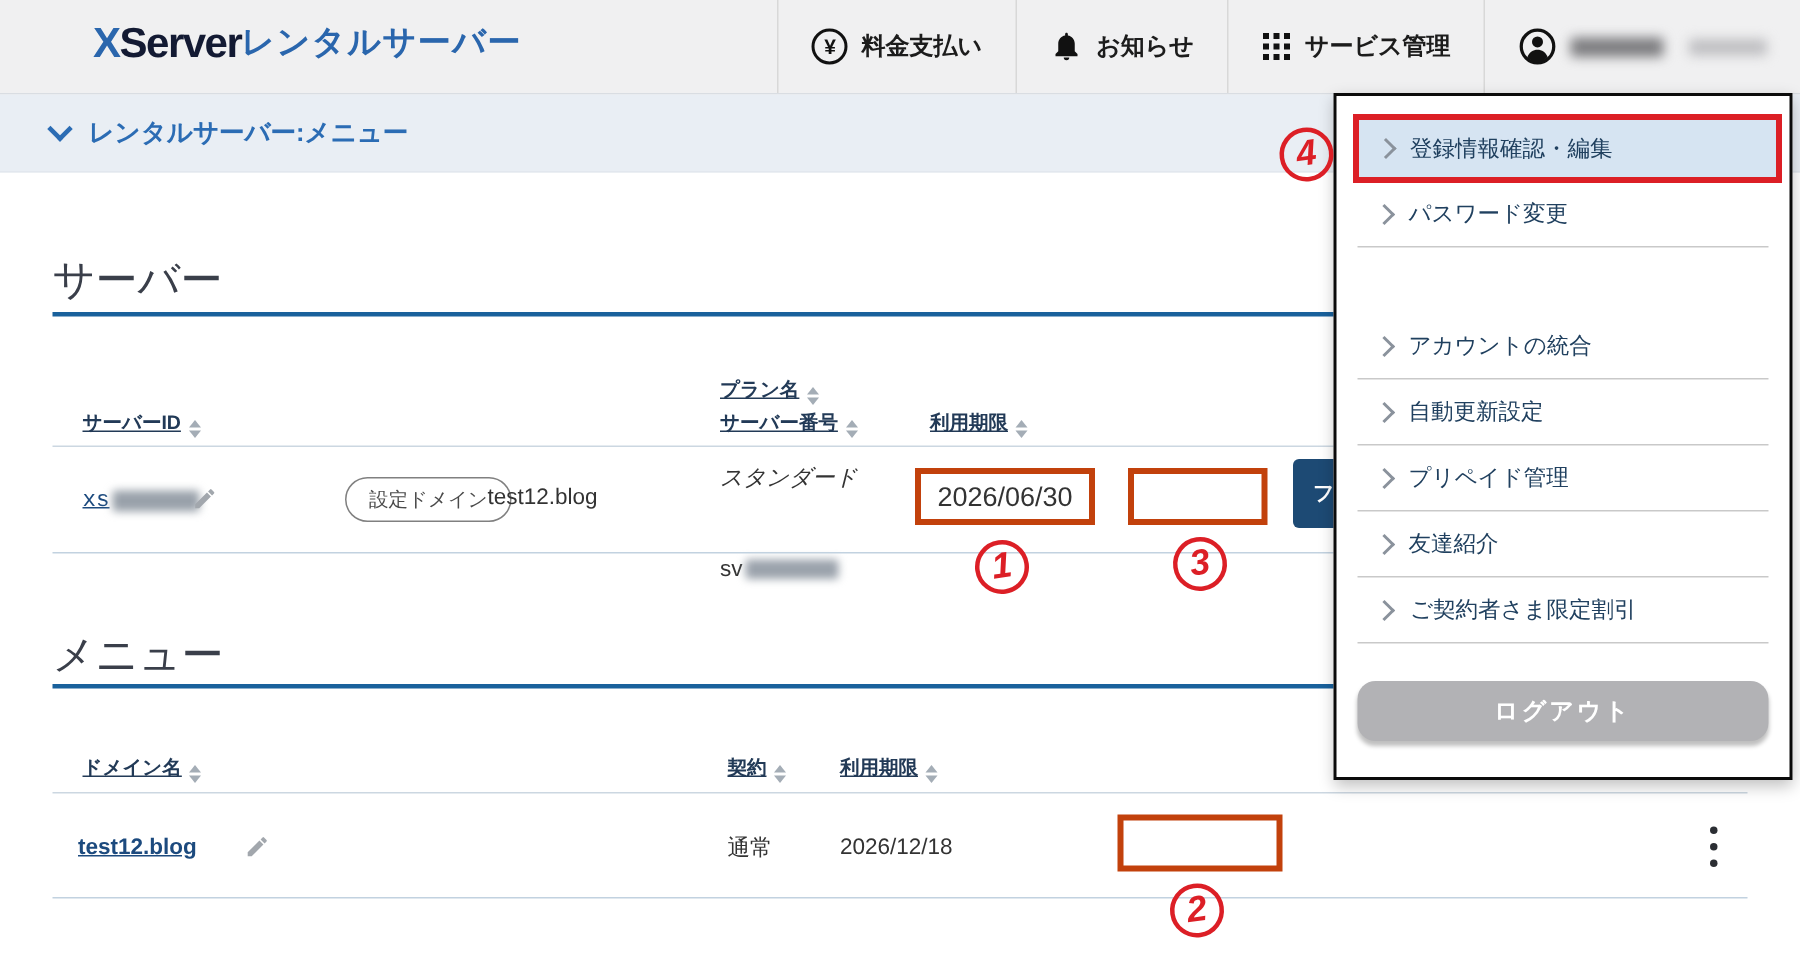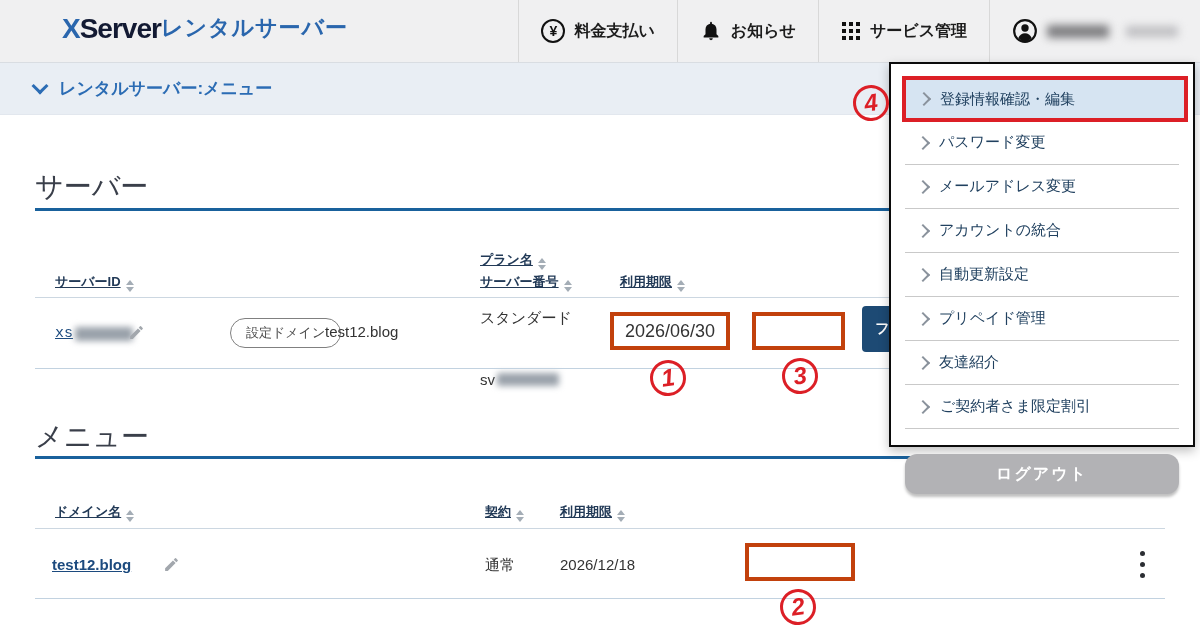--- a/index.html
+++ b/index.html
@@ -41,21 +41,21 @@
   .bold{font-weight:bold;}
   .pill{position:absolute;border:1px solid #808080;border-radius:15px;padding:5px 15px;font-size:13px;color:#4a4a4a;background:#fff;}
   .pencil{position:absolute;cursor:pointer;}
   .navy-btn{position:absolute;background:#1d4a74;color:#fff;border-radius:4px;display:flex;align-items:center;justify-content:center;font-size:14px;font-weight:bold;overflow:hidden;cursor:pointer;z-index:1;white-space:nowrap;}
   .kebab{position:absolute;display:flex;flex-direction:column;gap:6px;cursor:pointer;padding:4px;}
   .kebab b{width:5px;height:5px;border-radius:50%;background:#2b2e33;display:block;}
   
   .annot-box{position:absolute;border:4px solid #c2410c;box-sizing:border-box;background:#fff;display:flex;align-items:center;justify-content:center;font-size:18px;color:#333;z-index:2;}
   .num-circle{position:absolute;width:36px;height:36px;border:3px solid #dc1f26;border-radius:50%;color:#dc1f26;display:flex;align-items:center;justify-content:center;font-size:24px;font-weight:900;font-style:italic;transform:rotate(-8deg);box-sizing:border-box;z-index:6;background:transparent;}
   
-  .menu-panel{position:absolute;left:889px;top:62px;width:306px;height:385px;background:#fff;border:2px solid #0b0b0b;box-sizing:border-box;z-index:5;box-shadow:0 4px 10px rgba(0,0,0,.25);}
+  .menu-panel{position:absolute;left:889px;top:62px;width:306px;height:458px;background:#fff;border:2px solid #0b0b0b;box-sizing:border-box;z-index:5;box-shadow:0 4px 10px rgba(0,0,0,.25);}
   .menu-highlight{position:absolute;left:11px;top:12px;width:286px;height:46px;border:4px solid #dc1f26;box-sizing:border-box;background:#d6e4f2;display:flex;align-items:center;gap:11px;padding-left:13px;cursor:pointer;}
   .menu-row{position:absolute;left:14px;right:14px;height:44px;display:flex;align-items:center;gap:11px;padding-left:13px;border-bottom:1px solid #c9c9c9;font-size:15px;color:#20405f;cursor:pointer;box-sizing:border-box;}
   .menu-label{font-size:15px;color:#20405f;}
   .chev-right{width:8px;height:8px;border-top:2px solid #8a929c;border-right:2px solid #8a929c;transform:rotate(45deg);flex:0 0 auto;}
   .logout-btn{position:absolute;left:14px;right:14px;top:390px;height:40px;background:#b2b2b5;color:#fff;font-weight:bold;font-size:16px;display:flex;align-items:center;justify-content:center;border-radius:12px;box-shadow:0 3px 3px rgba(0,0,0,.25);cursor:pointer;letter-spacing:2px;}
 </style>
 </head>
 <body>
 
 <div class="header">
@@ -139,21 +139,21 @@
   <span class="row-link">xs</span>
     <span class="blur-blob" style="width:58px;height:14px;background:#99a1aa;margin-left:2px;filter:blur(3px);"></span>
 </div>
 <span class="pencil" style="left:128px;top:324px;">
   <svg width="17" height="17" viewBox="0 0 24 24">
       <path fill="#a2a7ad" d="M3 17.25V21h3.75L17.81 9.94l-3.75-3.75L3 17.25zM20.71 7.04a1 1 0 0 0 0-1.41l-2.34-2.34a1 1 0 0 0-1.41 0l-1.83 1.83 3.75 3.75 1.83-1.83z"></path>
     </svg>
 </span>
 <div class="pill" style="left:230px;top:318px;">設定ドメイン</div>
 <div class="cell" style="left:325px;top:323px;">test12.blog</div>
-<div class="cell" style="left:480px;top:309px;">スタンダード</div>
+<div class="cell" style="left:480px;top:309px;font-style:italic;">スタンダード</div>
 <div class="cell" style="left:480px;top:335px;display:flex;align-items:center;margin-top:36px;">
   <span>sv</span>
     <span class="blur-blob" style="width:62px;height:13px;background:#9aa2ab;margin-left:2px;filter:blur(3px);"></span>
 </div>
 
 <div class="annot-box" style="left:610px;top:312px;width:120px;height:38px;">
   <span>2026/06/30</span>
 </div>
 <div class="annot-box" style="left:752px;top:312px;width:93px;height:38px;"></div>
 
@@ -203,24 +203,20 @@
 
 <div class="menu-panel">
   <div class="menu-highlight">
     <span class="chev-right"></span>
     <span class="menu-label">登録情報確認・編集</span>
   </div>
   <div class="menu-row" style="top:57px;">
     <span class="chev-right"></span>
     <span class="menu-label">パスワード変更</span>
   </div>
-  <div class="menu-row" style="top:101px;">
-    <span class="chev-right"></span>
-    <span class="menu-label">メールアドレス変更</span>
-  </div>
   <div class="menu-row" style="top:145px;">
     <span class="chev-right"></span>
     <span class="menu-label">アカウントの統合</span>
   </div>
   <div class="menu-row" style="top:189px;">
     <span class="chev-right"></span>
     <span class="menu-label">自動更新設定</span>
   </div>
   <div class="menu-row" style="top:233px;">
     <span class="chev-right"></span>

